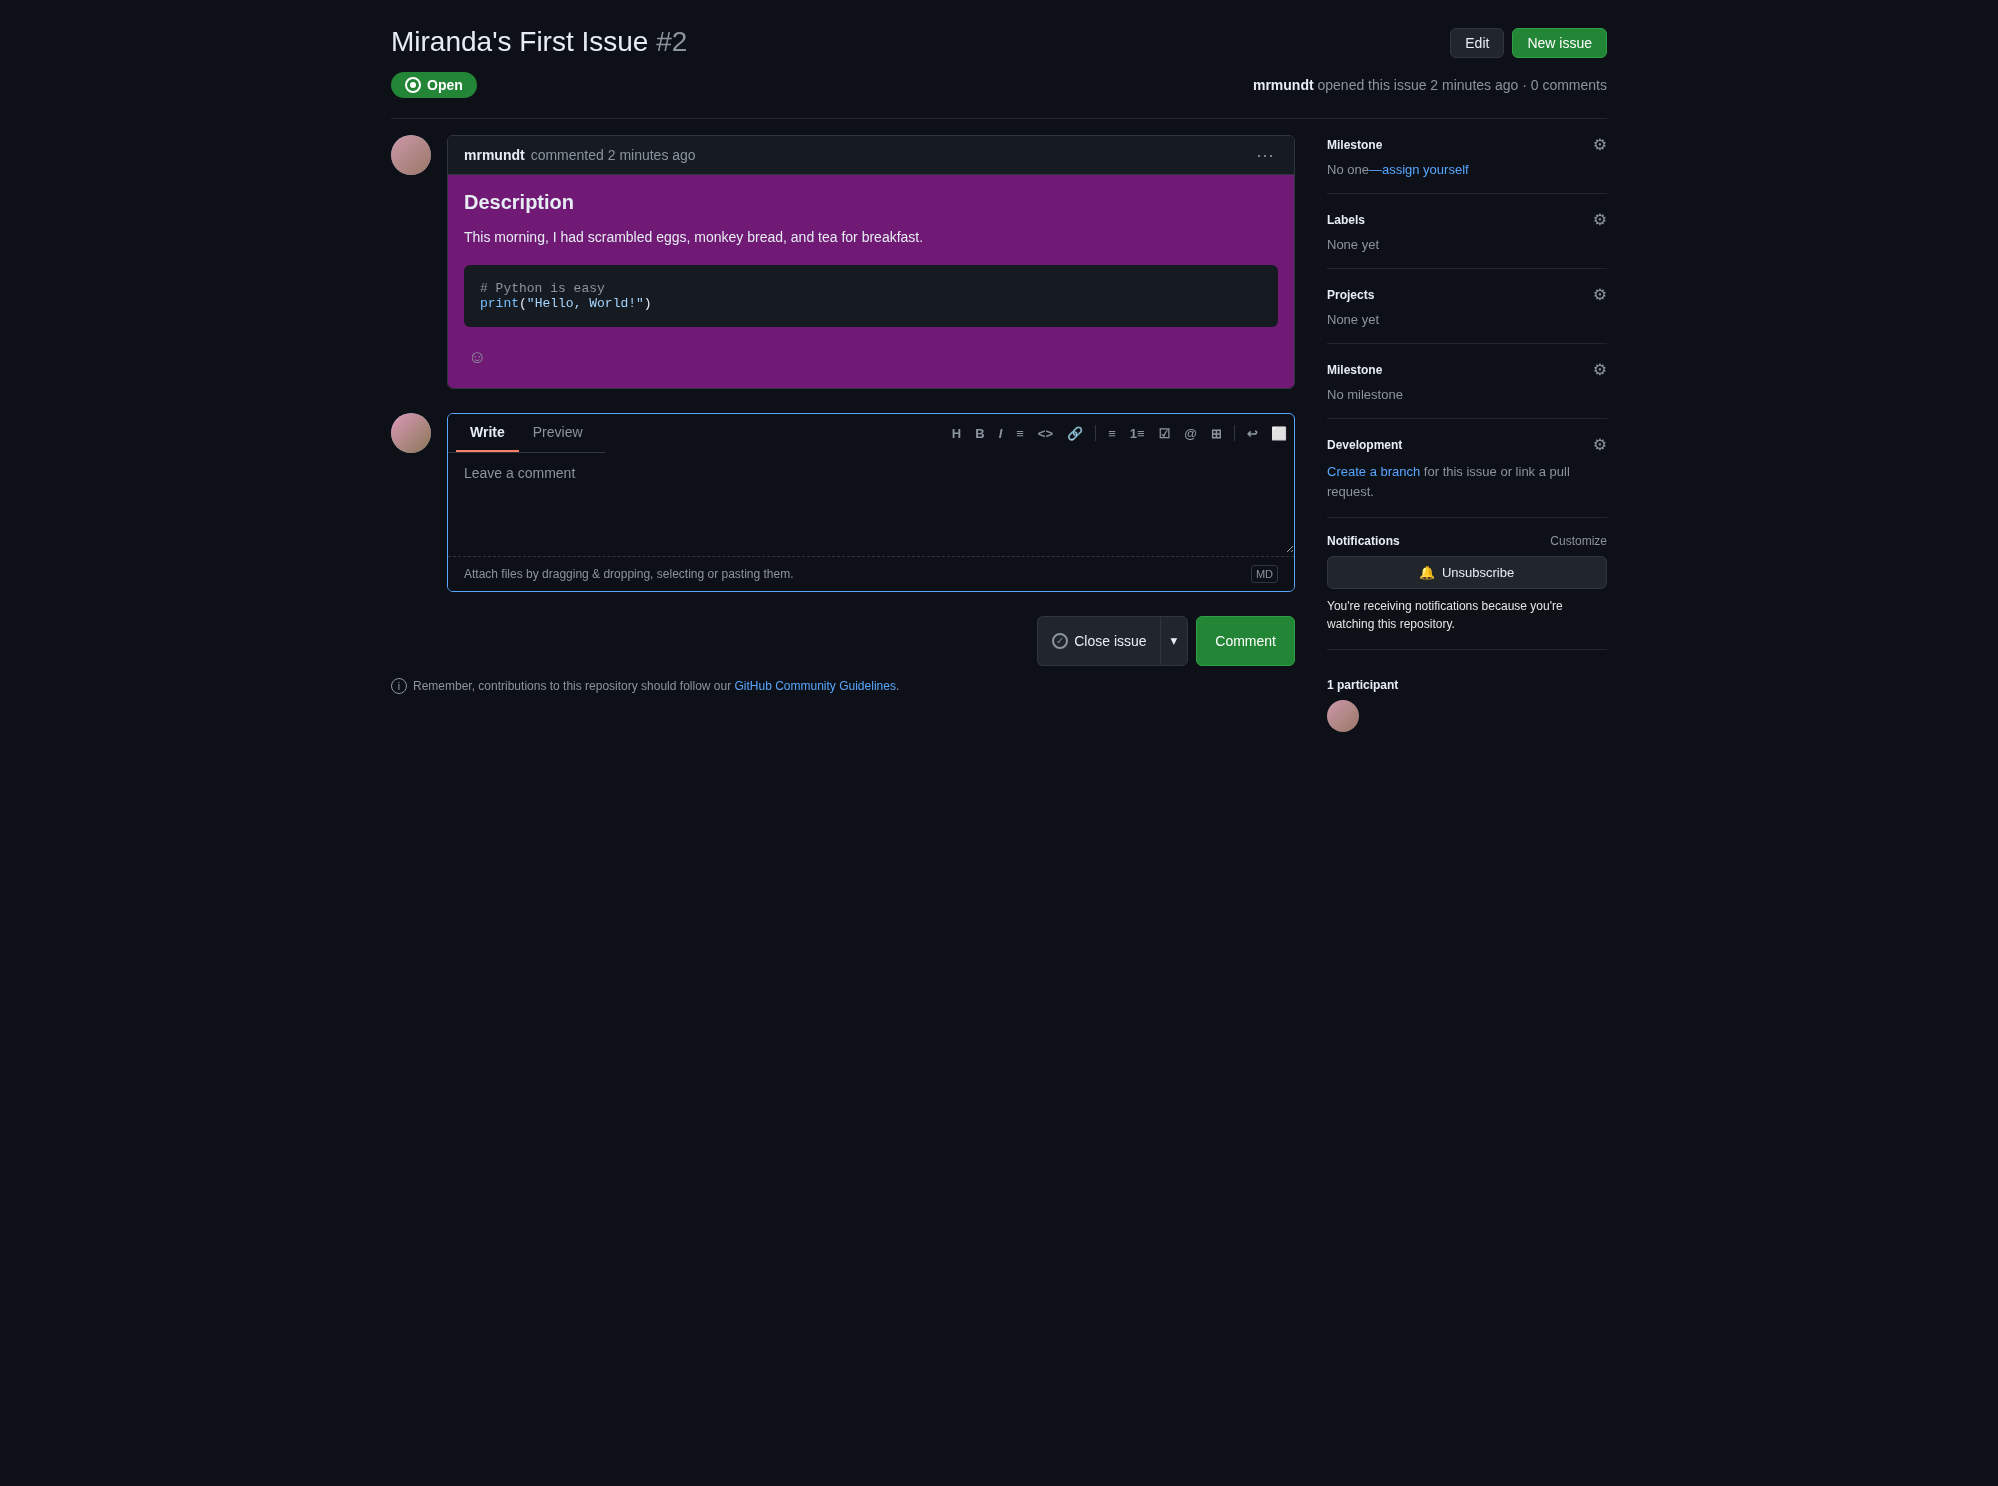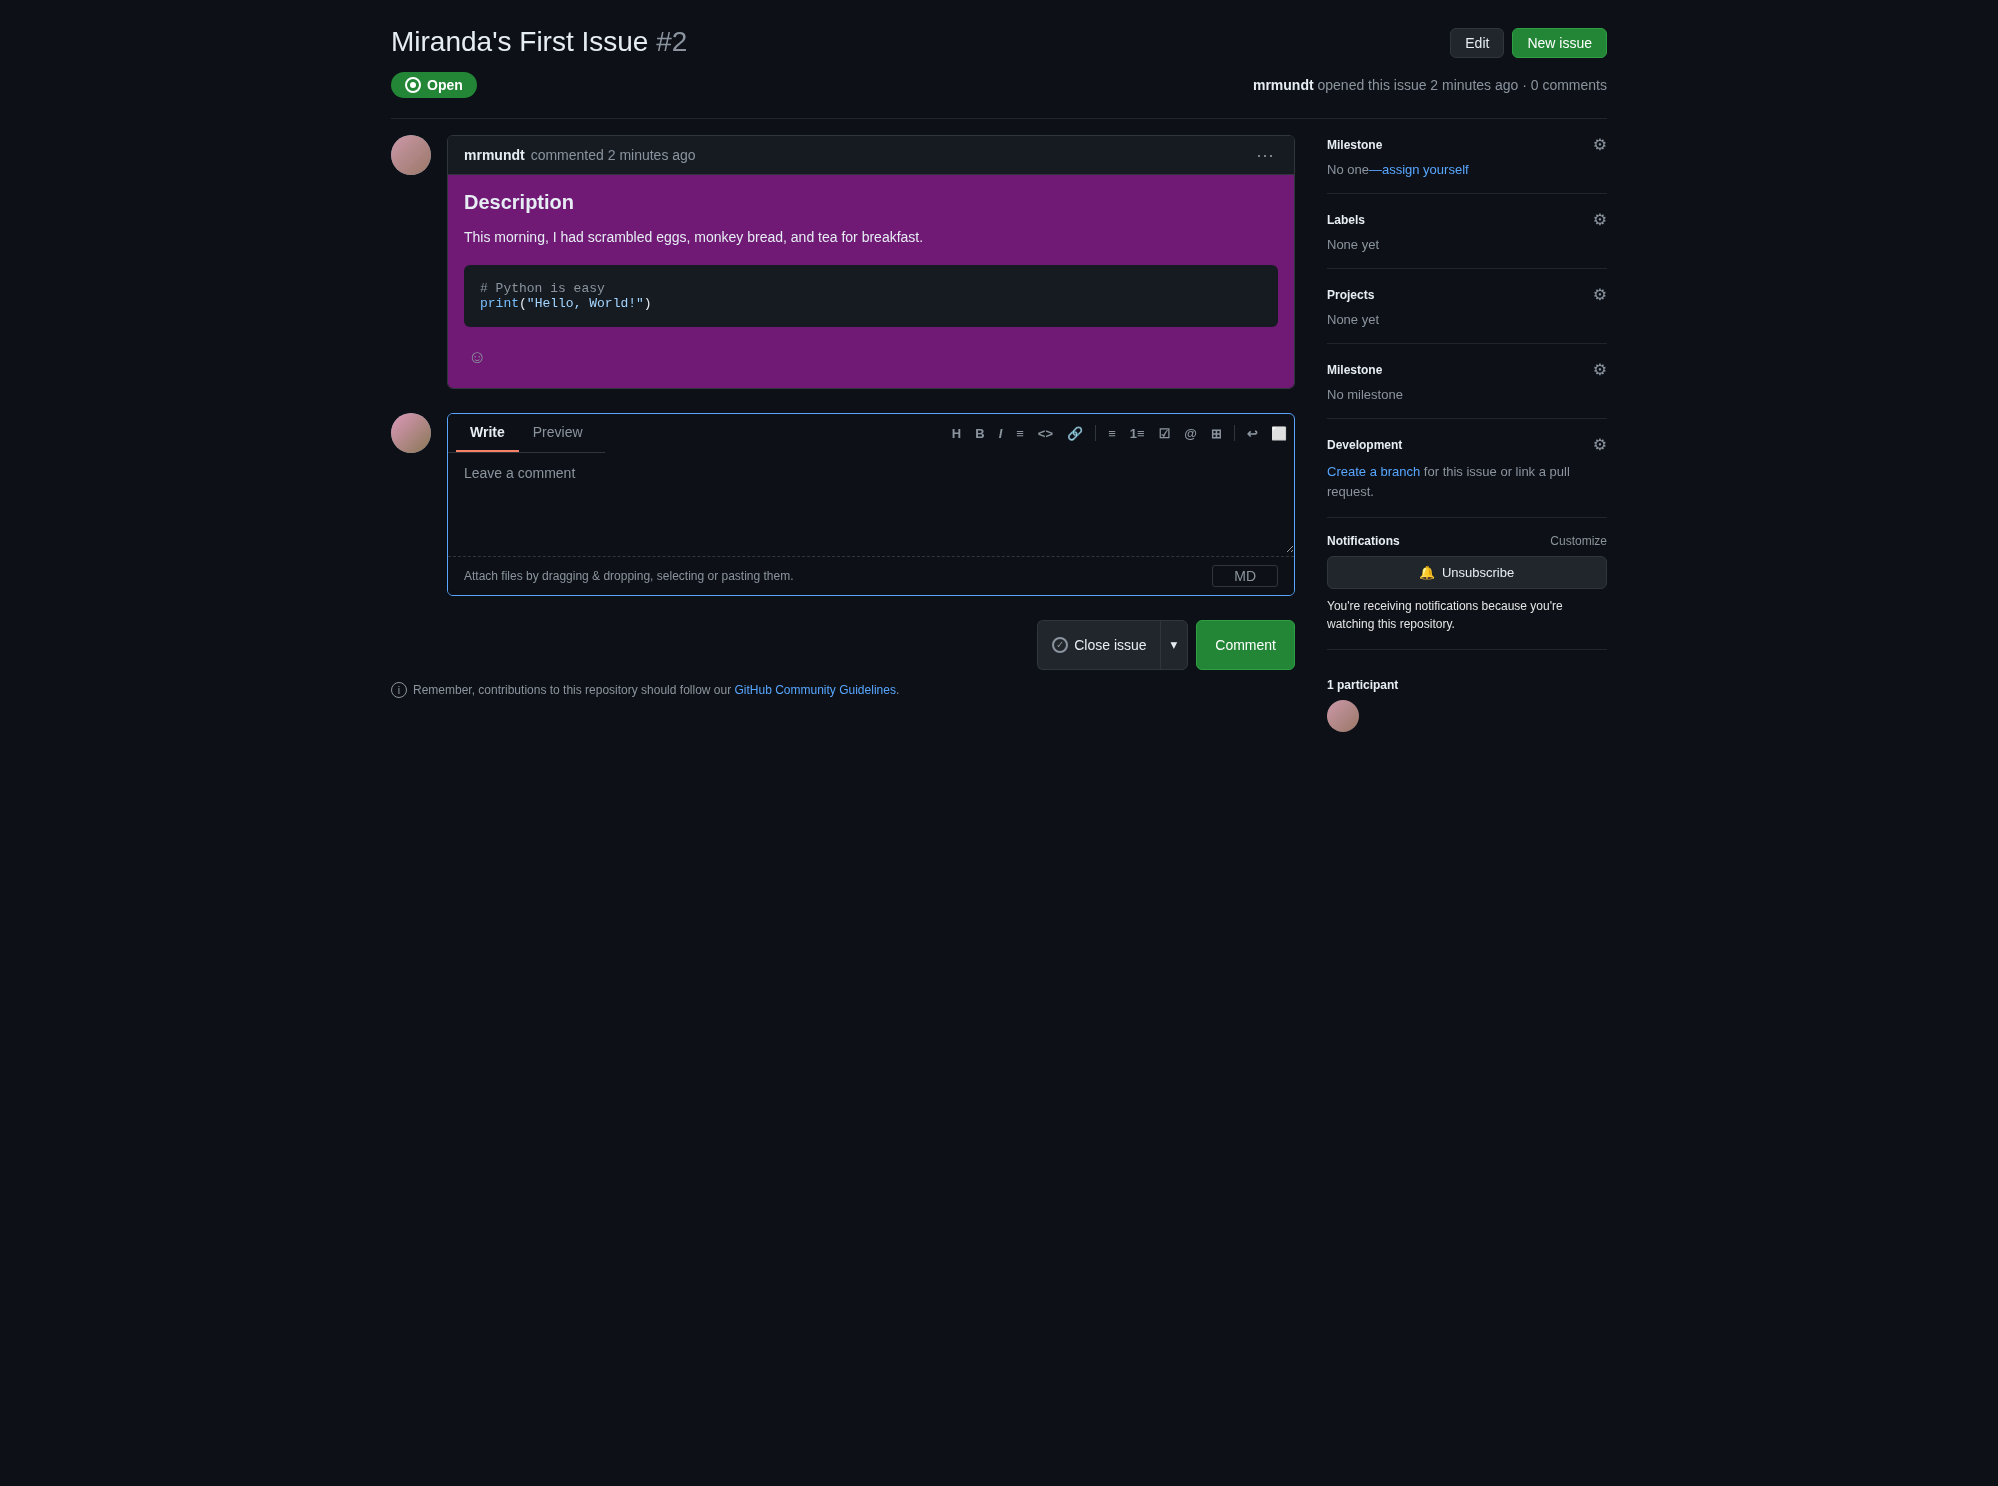--- a/index.html
+++ b/index.html
@@ -290,23 +290,23 @@
       background: #0d1117;
       border-top: 1px dashed #30363d;
       padding: 8px 16px;
       display: flex;
       align-items: center;
       justify-content: space-between;
       color: #8b949e;
       font-size: 12px;
     }
     .md-icon {
-      font-size: 14px;
+      font-size: 11px;
       border: 1px solid #30363d;
-      padding: 2px 21px;
+      padding: 2px 4px;
       border-radius: 3px;
       color: #8b949e;
     }
     .action-row {
       display: flex;
       justify-content: flex-end;
       gap: 8px;
       margin-top: 12px;
     }
     .btn-close-dropdown {

